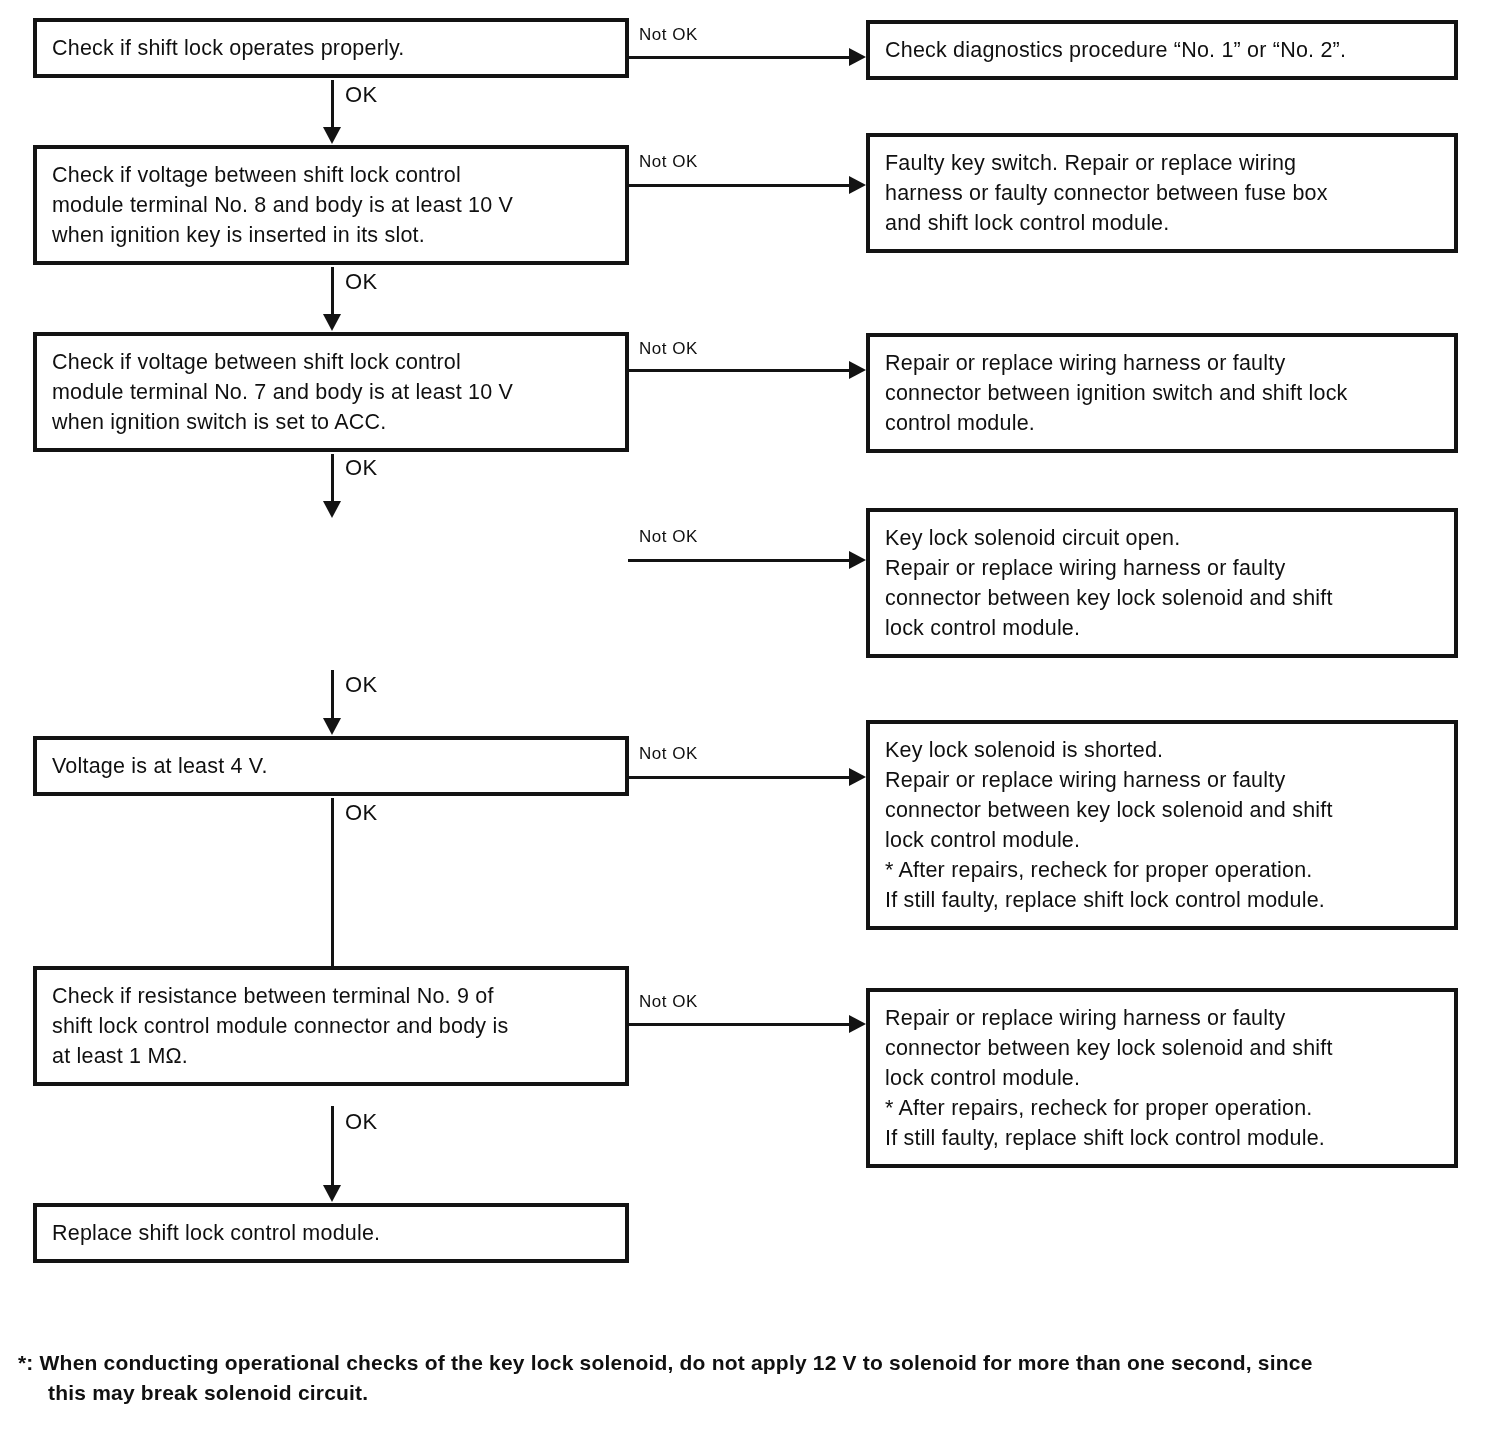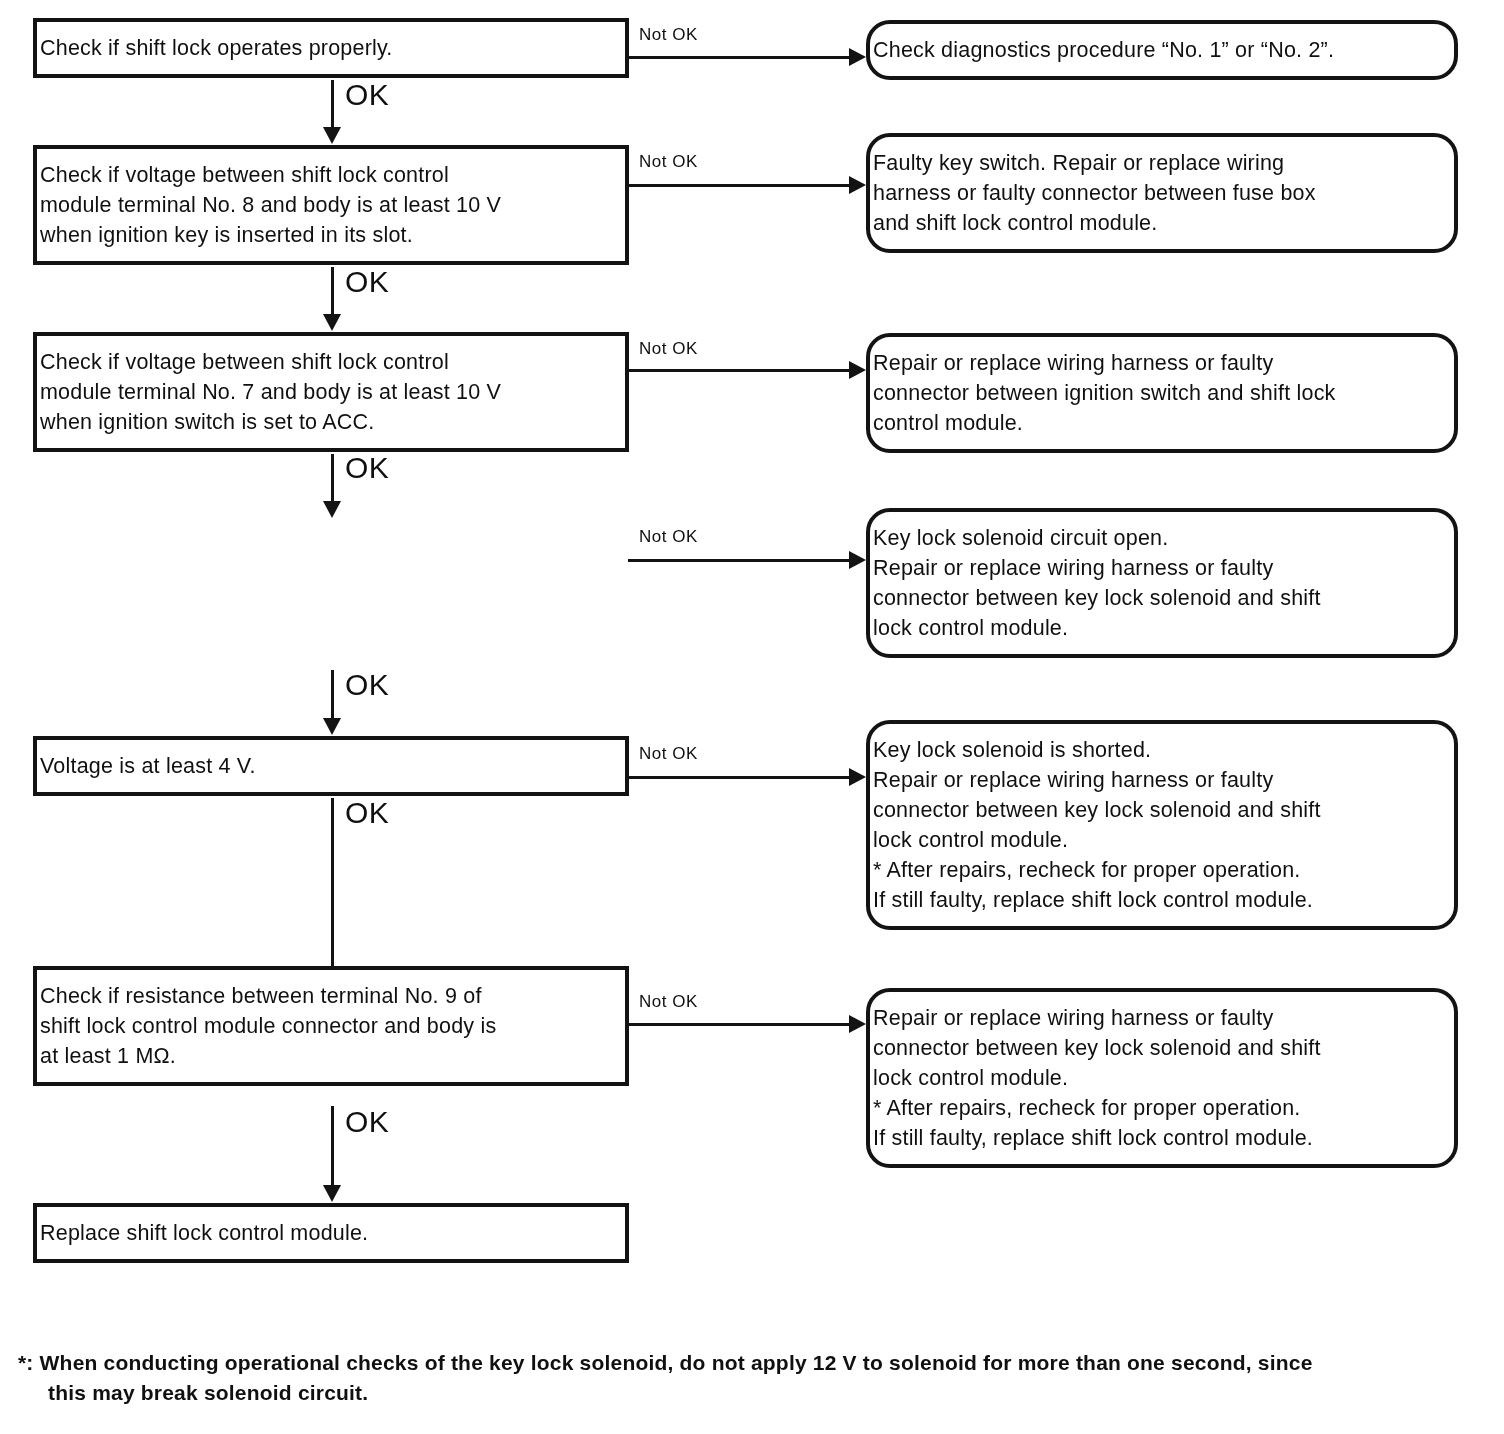--- a/index.html
+++ b/index.html
@@ -9,34 +9,34 @@
     background:#ffffff;
     font-family:"Liberation Sans","DejaVu Sans",sans-serif;
     color:#101010;
     overflow:hidden;
   }
   .box{
     position:absolute;
     border:4px solid #131313;
     background:#ffffff;
     box-sizing:border-box;
-    padding:11px 3px;
+    padding:11px 15px;
   }
   .lbox{left:33px;width:596px;}
-  .rbox{left:866px;width:592px;border-radius:24px;}
+  .rbox{left:866px;width:592px;}
   .btext{
     display:block;
     font-size:21.5px;
     line-height:30px;
     white-space:pre-line;
     letter-spacing:0.2px;
   }
   .oklabel{
     position:absolute;left:345px;
-    font-size:30px;line-height:24px;letter-spacing:0.5px;
+    font-size:22px;line-height:24px;letter-spacing:0.5px;
   }
   .notoklabel{
     position:absolute;left:639px;
     font-size:17px;line-height:24px;letter-spacing:0.5px;
     white-space:nowrap;
   }
   .varrow{
     position:absolute;left:331px;width:3px;background:#131313;
   }
   .varrow::after{

